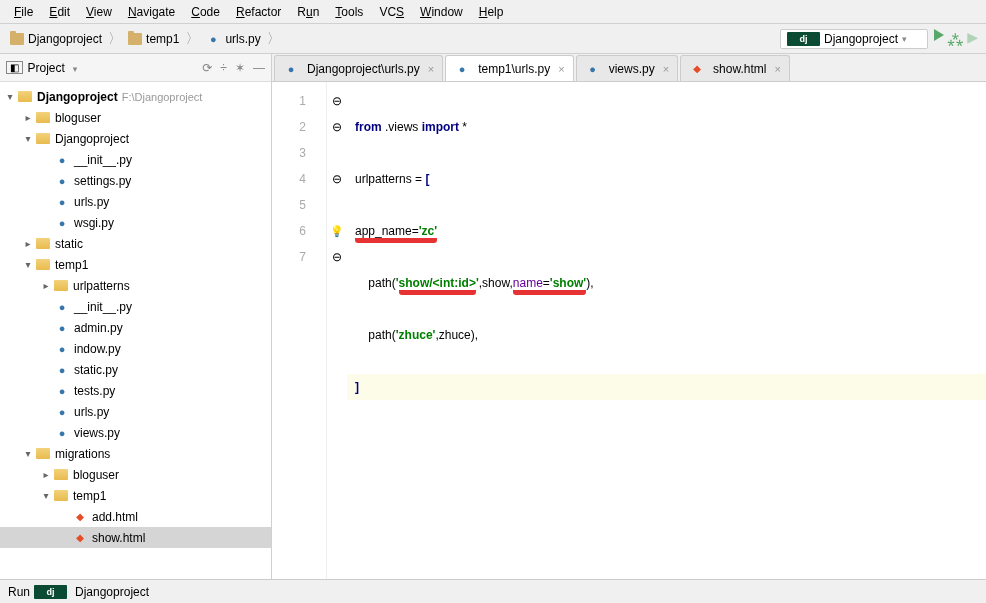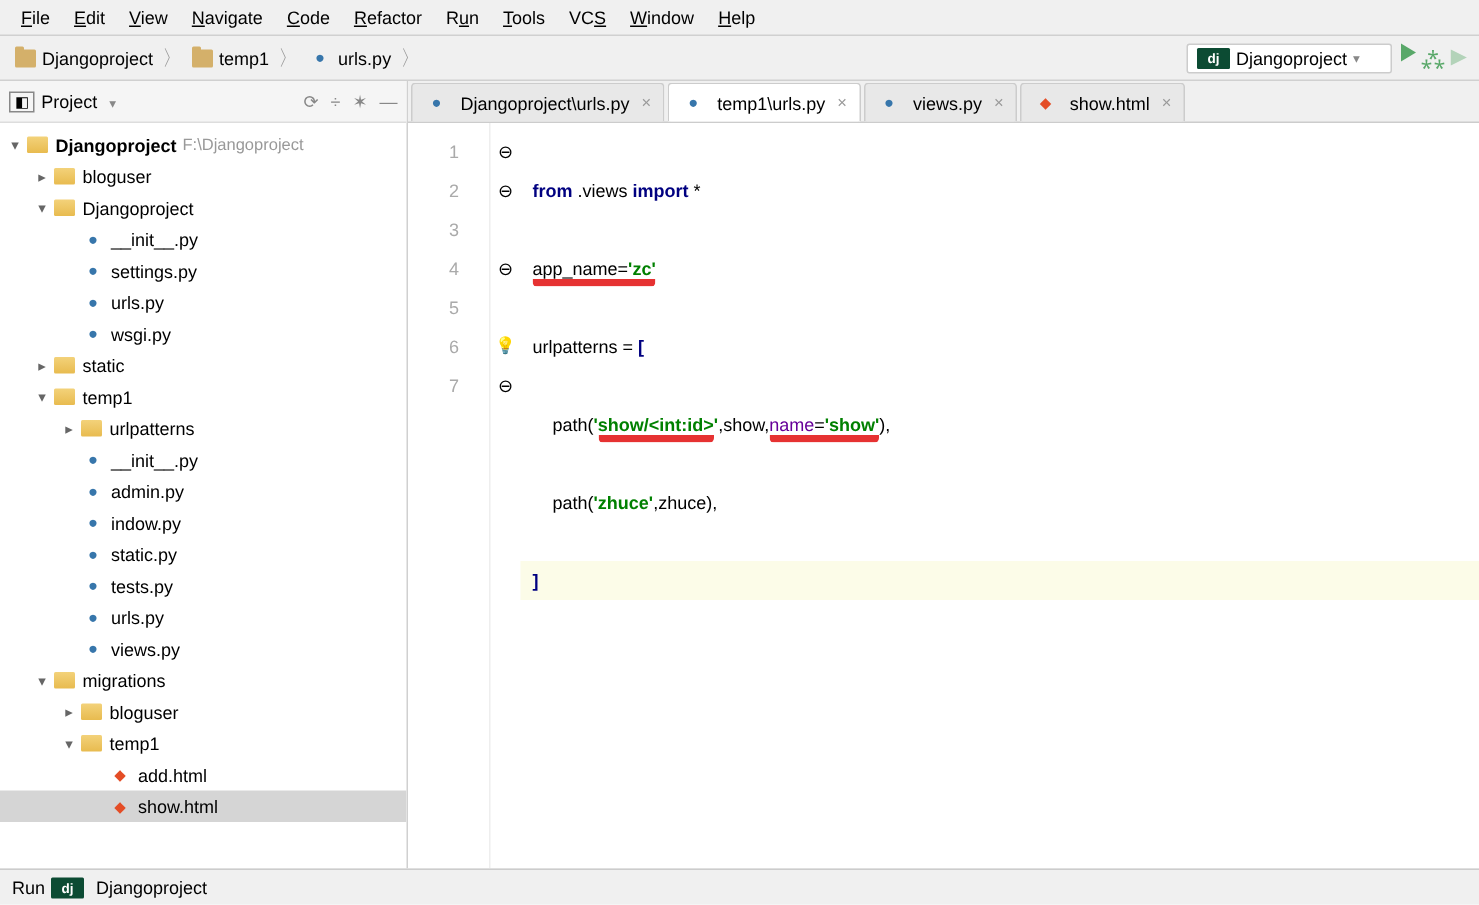--- a/index.html
+++ b/index.html
@@ -10,21 +10,21 @@
 .menubar span u { text-decoration: underline; }
 
 .toolbar-row { height: 30px; background: #f0f0f0; display: flex; align-items: center; justify-content: space-between; border-bottom: 1px solid #d0d0d0; }
 .breadcrumb { display: flex; align-items: center; padding-left: 6px; }
 .crumb { display: flex; align-items: center; padding: 2px 4px; }
 .crumb-sep { color: #999; margin: 0 2px; font-size: 14px; }
 .folder-ic { width: 14px; height: 12px; background: #d4b06a; border-radius: 1px; margin-right: 4px; display: inline-block; position: relative; }
 .folder-ic::before { content:''; position:absolute; top:-2px; left:0; width:6px; height:3px; background:#d4b06a; border-radius:1px 1px 0 0;}
 .run-config { display: flex; align-items: center; gap: 6px; padding-right: 8px; }
 .run-select { border: 1px solid #ccc; background: #fff; padding: 2px 20px 2px 6px; border-radius: 2px; display: flex; align-items: center; }
-.dj-ic { width:22px; height:14px; background:#0C4B33; color:#fff; font-size:9px; font-weight:bold; display:inline-flex; align-items:center; justify-content:center; margin-right:4px; border-radius:1px;}
+.dj-ic { width:33px; height:14px; background:#0C4B33; color:#fff; font-size:9px; font-weight:bold; display:inline-flex; align-items:center; justify-content:center; margin-right:4px; border-radius:1px;}
 .run-btns { display: flex; gap: 4px; }
 .triangle-run { width:0; height:0; border-top:6px solid transparent; border-bottom:6px solid transparent; border-left:10px solid #59a869; }
 .bug-ic { color:#59a869; font-size:14px; }
 
 .main { flex: 1; display: flex; overflow: hidden; }
 
 .sidebar { width: 272px; background: #fff; border-right: 1px solid #d0d0d0; display: flex; flex-direction: column; }
 .sidebar-head { height: 28px; display: flex; align-items: center; justify-content: space-between; padding: 0 6px; border-bottom: 1px solid #ddd; background:#f5f5f5;}
 .sidebar-title { display:flex; align-items:center; gap:4px;}
 .sidebar-tools { display: flex; gap: 8px; color: #888; }
@@ -283,22 +283,22 @@
         <div class="gmark">⊖</div>
         <div class="gmark">⊖</div>
         <div class="gmark"></div>
         <div class="gmark">⊖</div>
         <div class="gmark"></div>
         <div class="gmark bulb"></div>
         <div class="gmark">⊖</div>
       </div>
       <div class="code">
 <div><span class="kw">from</span><span> .views </span><span class="kw">import</span><span> *</span></div>
+<div><span>urlpatterns = </span><span class="kw">[</span></div>
 <div><span class="redline"><span>app_name=</span><span class="st">'</span><span class="st">zc</span><span class="st">'</span></span></div>
-<div><span>urlpatterns = </span><span class="kw">[</span></div>
 <div><span>    path(</span><span class="st">'</span><span class="redline"><span class="st">show/&lt;int:id&gt;</span></span><span class="st">'</span><span>,show,</span><span class="redline"><span style="color:#660099">name</span><span>=</span><span class="st">'</span><span class="st">show</span><span class="st">'</span></span><span>),</span></div>
 <div><span>    path(</span><span class="st">'</span><span class="st">zhuce</span><span class="st">'</span><span>,zhuce),</span></div>
 <span class="hl-line"><span class="kw">]</span></span>
       </div>
     </div>
   </div>
 </div>
 
 <div class="statusbar">
   <span>Run</span>

